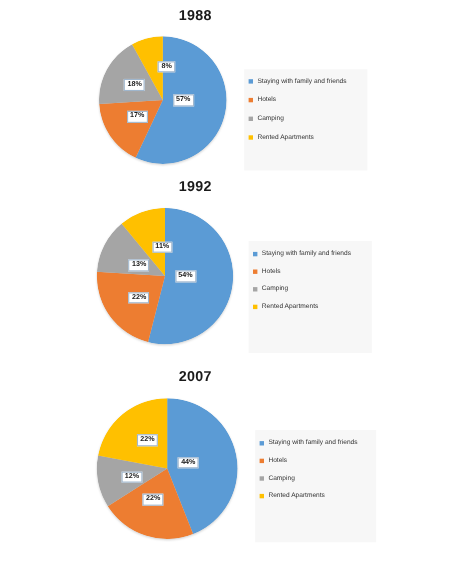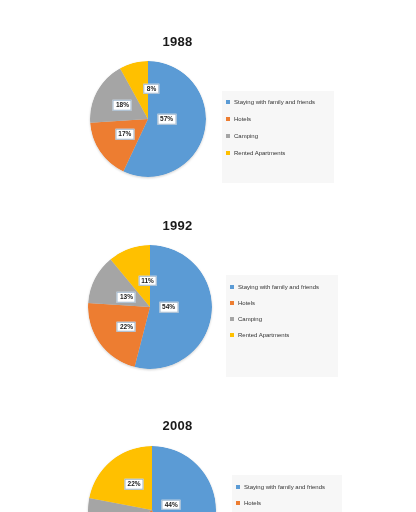--- a/index.html
+++ b/index.html
@@ -10,21 +10,20 @@
   body {
     width: 416px;
     height: 512px;
     font-family: "Liberation Sans", sans-serif;
     overflow: hidden;
     position: relative;
   }
   .chart-block {
     position: relative;
     width: 355px;
-    margin-top: 28px;
   }
   .chart-title {
     text-align: center;
     font-weight: bold;
     color: #1a1a1a;
     letter-spacing: 0.3px;
   }
   .chart-body {
     position: relative;
   }
@@ -170,21 +169,21 @@
       </div>
       <div class="legend-item" style="margin-top:6px;">
         <span class="swatch" style="background:#FFC000;"></span>
         <span class="legend-label">Rented Apartments</span>
       </div>
     </div>
   </div>
 </div>
 
 <div class="chart-block" id="block-2008">
-  <div class="chart-title">2008</div>
+  <div class="chart-title">2007</div>
   <div class="chart-body">
     <div class="pie-wrap">
       <div class="pie">
         <svg viewBox="0 0 100 100" width="100%" height="100%">
             <path d="M 50 50 L 50.000 0.000 A 50 50 0 0 1 68.406 96.489 Z" fill="#5B9BD5"></path>
             <path d="M 50 50 L 68.406 96.489 A 50 50 0 0 1 7.784 76.791 Z" fill="#ED7D31"></path>
             <path d="M 50 50 L 7.784 76.791 A 50 50 0 0 1 0.886 40.631 Z" fill="#A5A5A5"></path>
             <path d="M 50 50 L 0.886 40.631 A 50 50 0 0 1 50.000 0.000 Z" fill="#FFC000"></path>
           </svg>
       </div>

